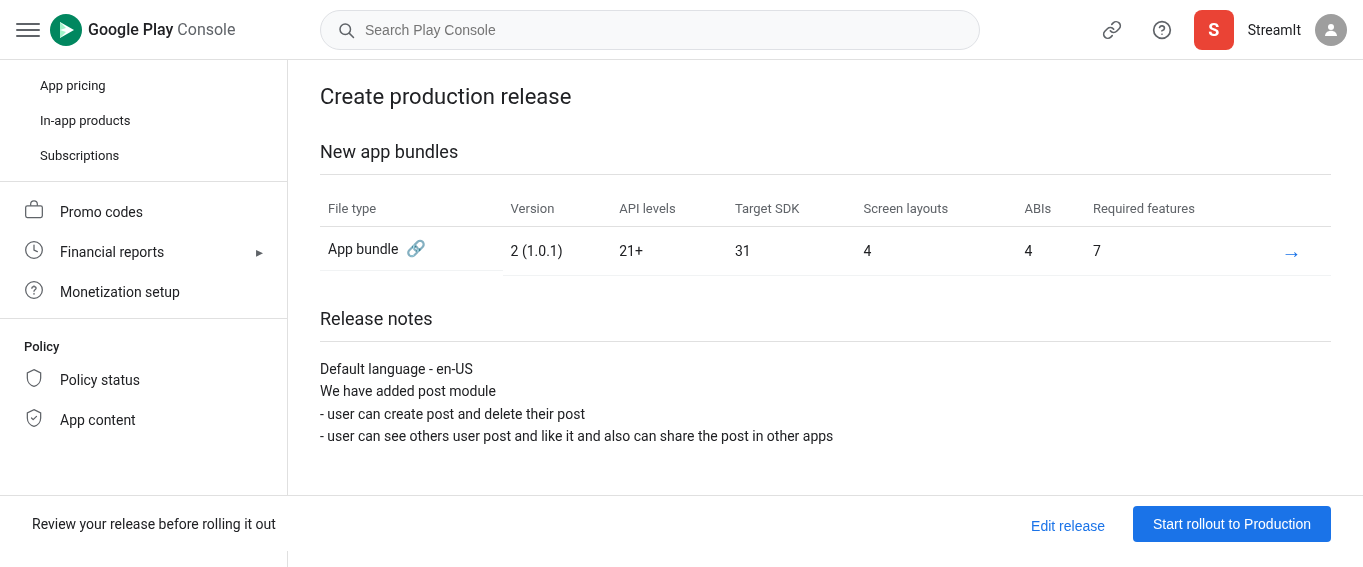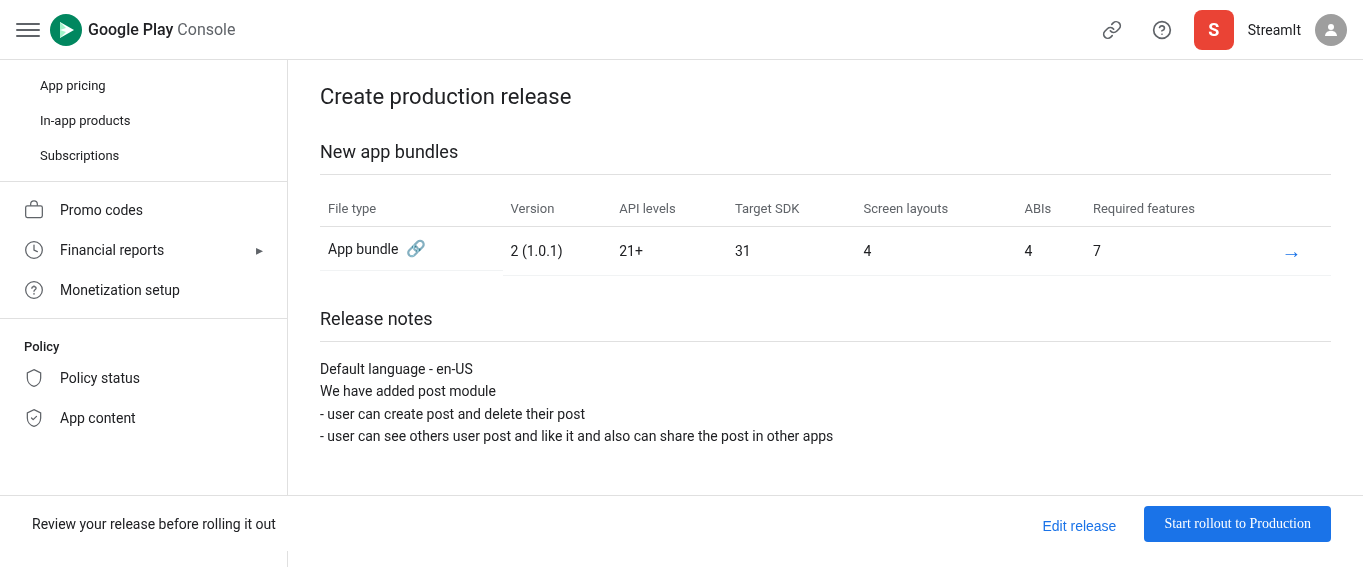--- a/index.html
+++ b/index.html
@@ -28,21 +28,21 @@
     .app-icon { width: 40px; height: 40px; border-radius: 8px; background: #ea4335; display: flex; align-items: center; justify-content: center; color: white; font-size: 18px; font-weight: bold; }
     .app-name { font-size: 14px; color: #202124; }
     .avatar { width: 32px; height: 32px; border-radius: 50%; background: #9e9e9e; display: flex; align-items: center; justify-content: center; color: white; font-size: 14px; cursor: pointer; }
 
     
     .main-layout { display: flex; flex: 1; overflow: hidden; }
 
     
     .sidebar { width: 288px; flex-shrink: 0; border-right: 1px solid #e0e0e0; overflow-y: auto; padding: 8px 0; }
     .sidebar-item {
-      display: flex; align-items: center; padding: 10px 24px; cursor: pointer;
+      display: flex; align-items: flex-end; padding: 10px 24px; cursor: pointer;
       font-size: 14px; color: #202124; gap: 16px; position: relative;
     }
     .sidebar-item.indent { padding-left: 40px; font-size: 13px; }
     .sidebar-item.section-header { font-weight: 500; color: #202124; padding: 12px 24px 4px; font-size: 13px; cursor: default; }
     .sidebar-item svg { flex-shrink: 0; }
     .sidebar-divider { height: 1px; background: #e0e0e0; margin: 8px 0; }
     .expand-arrow { margin-left: auto; color: #5f6368; }
 
     
     .content { flex: 1; overflow-y: auto; padding: 24px 32px; padding-bottom: 80px; }
@@ -75,21 +75,21 @@
     .bottom-bar-text { font-size: 14px; color: #202124; }
     .bottom-bar-actions { display: flex; gap: 12px; align-items: flex-end; }
     .edit-release-btn {
       background: transparent; border: none; color: #1a73e8;
       font-size: 14px; font-weight: 500; cursor: pointer; padding: 8px 16px;
       border-radius: 4px;
     }
     .start-rollout-btn {
       background: #1a73e8; color: white; border: none;
       font-size: 14px; font-weight: 500; cursor: pointer;
-      padding: 10px 20px; border-radius: 4px; font-family: Liberation Serif, serif;
+      padding: 10px 20px; border-radius: 4px;
     }
 
     
     .search-icon-svg { color: #5f6368; flex-shrink: 0; }
   </style>
 </head>
 <body>
 
 <div class="topbar">
   <div class="topbar-left">
@@ -105,20 +105,27 @@
         <path d="M10 8l14 8-14 8V8z" fill="white"></path>
         <path d="M10 8l6 6-6 2V8z" fill="#a4f4c9"></path>
         <path d="M10 24l6-6-6-2v8z" fill="#a4f4c9"></path>
       </svg>
       <span class="logo-text">
         <strong>Google Play</strong> Console
       </span>
     </div>
   </div>
 
+  <div class="search-bar">
+    <svg class="search-icon-svg" width="18" height="18" viewBox="0 0 24 24" fill="none">
+      <circle cx="11" cy="11" r="7" stroke="#5f6368" stroke-width="2"></circle>
+      <line x1="16.5" y1="16.5" x2="22" y2="22" stroke="#5f6368" stroke-width="2" stroke-linecap="round"></line>
+    </svg>
+    <input type="text" placeholder="Search Play Console" style="">
+  </div>
 
   <div class="topbar-right">
     <button class="icon-btn">
       <svg width="20" height="20" viewBox="0 0 24 24" fill="none">
         <path d="M10 13a5 5 0 007.54.54l3-3a5 5 0 00-7.07-7.07l-1.72 1.71" stroke="#5f6368" stroke-width="2" stroke-linecap="round"></path>
         <path d="M14 11a5 5 0 00-7.54-.54l-3 3a5 5 0 007.07 7.07l1.71-1.71" stroke="#5f6368" stroke-width="2" stroke-linecap="round"></path>
       </svg>
     </button>
     <button class="icon-btn">
       <svg width="20" height="20" viewBox="0 0 24 24" fill="none">

